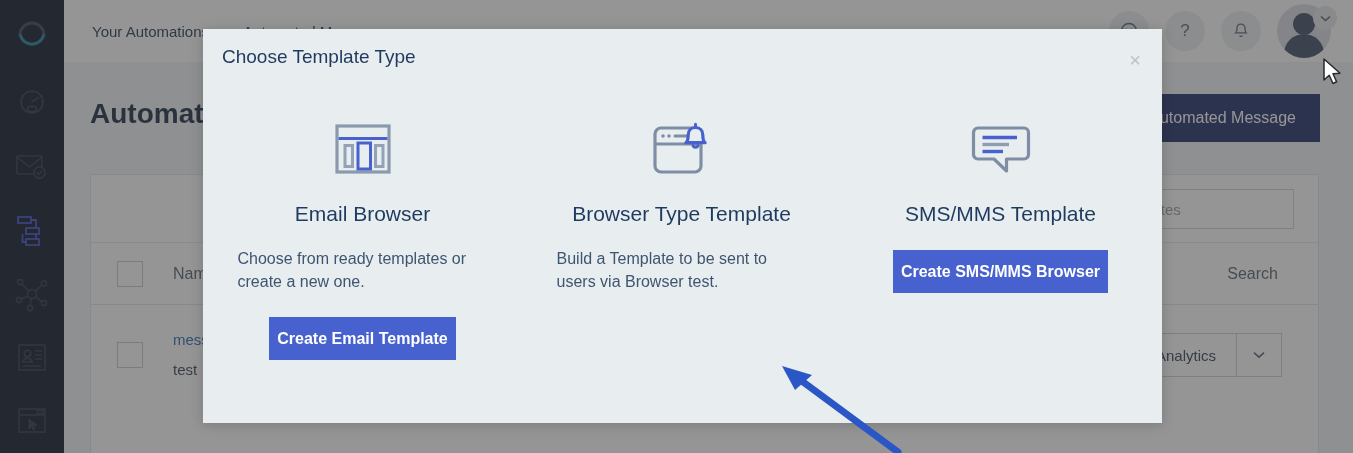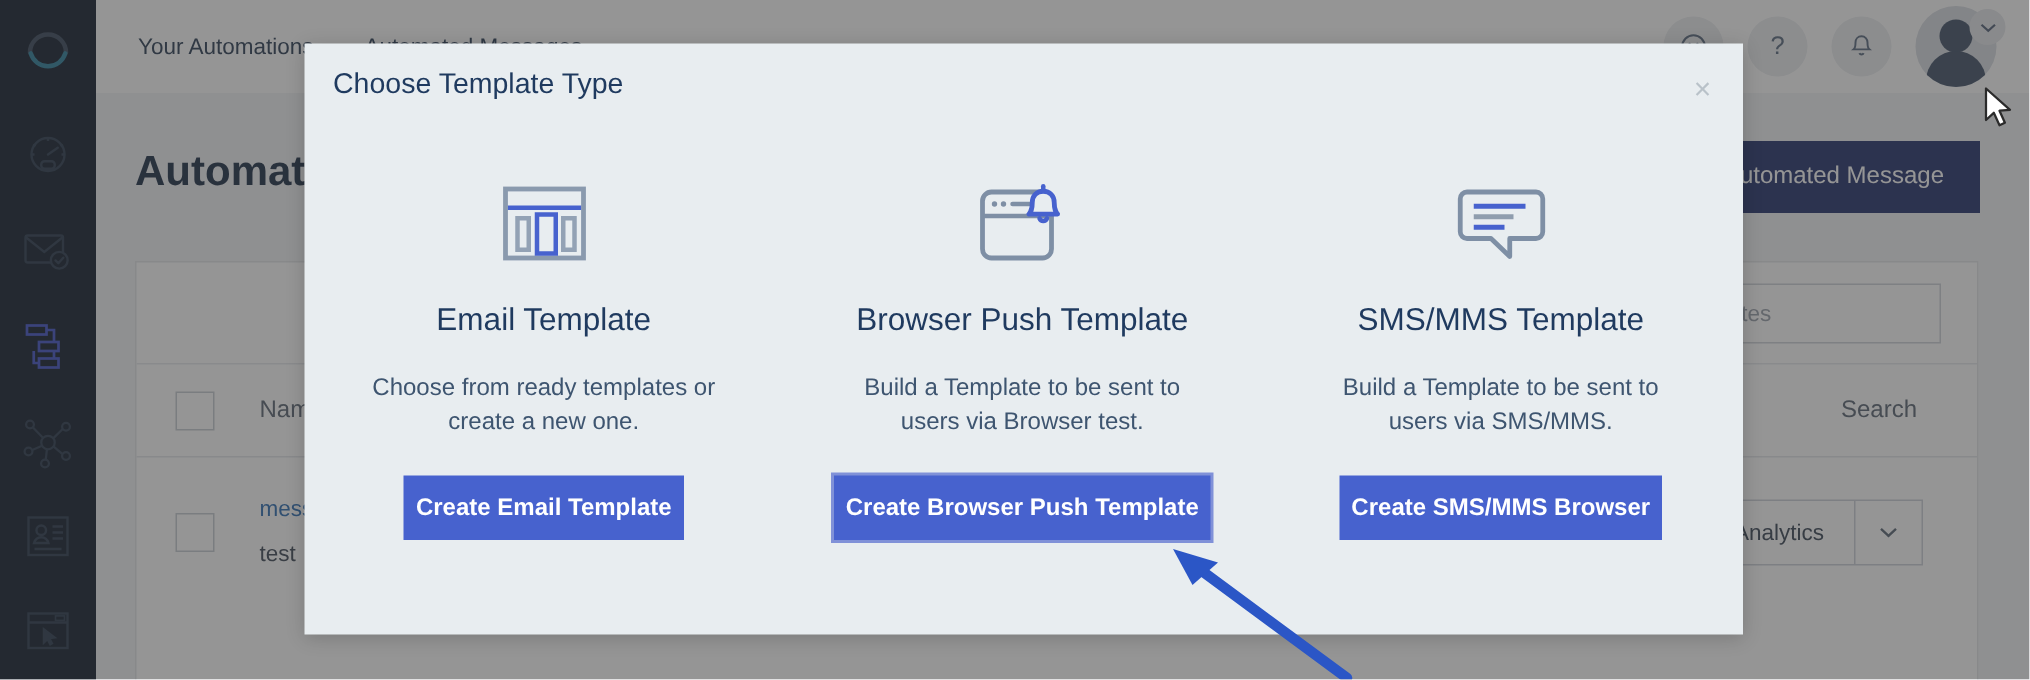--- a/index.html
+++ b/index.html
@@ -151,21 +151,21 @@
     position: absolute; left: 0; top: 72px; width: 959px;
     display: flex;
   }
   .tcard { width: 319px; display: flex; flex-direction: column; align-items: center; }
   .tcard-icon { height: 78px; display: flex; align-items: flex-end; justify-content: center; }
   .tcard-title {
     margin-top: 23px; font-size: 21px; color: #1f3a5f; text-align: center;
   }
   .tcard-desc {
     margin-top: 22px; font-size: 16px; color: #3e5570;
-    text-align: center; line-height: 1.42; width: 250px;
+    text-align: left; line-height: 1.42; width: 250px;
   }
   .tcard-btn {
     margin-top: 24px;
     background: #4762ce; color: #ffffff;
     font-size: 16px; font-weight: bold;
     display: flex; align-items: center; justify-content: center;
     height: 43px; padding: 0 8px; border: none; white-space: nowrap;
     font-family: "Liberation Sans", sans-serif;
   }
   .tcard-btn.focused { box-shadow: 0 0 0 2px #8091d8; }
@@ -331,54 +331,52 @@
       <div class="tcard">
         <div class="tcard-icon">
           <svg width="62" height="60" viewBox="0 0 62 60" fill="none">
             <rect x="5" y="7" width="52" height="46" stroke="#8a9aae" stroke-width="3.2"></rect>
             <path d="M6.6 19.5 H55.4" stroke="#4762ce" stroke-width="3"></path>
             <rect x="13" y="26.5" width="7.5" height="21" stroke="#93a2b5" stroke-width="3"></rect>
             <rect x="26" y="24" width="12.5" height="26" stroke="#4762ce" stroke-width="3"></rect>
             <rect x="43.5" y="26.5" width="7.5" height="21" stroke="#93a2b5" stroke-width="3"></rect>
           </svg>
         </div>
-        <div class="tcard-title">Email Template</div>
+        <div class="tcard-title">Email Browser</div>
         <div class="tcard-desc">Choose from ready templates or create a new one.</div>
         <button class="tcard-btn">Create Email Template</button>
       </div>
 
       <div class="tcard">
         <div class="tcard-icon">
           <svg width="64" height="60" viewBox="0 0 64 60" fill="none">
             <rect x="5" y="9" width="46" height="44" rx="6" stroke="#7e8fa5" stroke-width="3.2"></rect>
             <path d="M5.4 25 H50.6" stroke="#7e8fa5" stroke-width="3"></path>
             <circle cx="13" cy="17" r="1.8" fill="#7e8fa5"></circle>
             <circle cx="19" cy="17" r="1.8" fill="#7e8fa5"></circle>
             <path d="M25 17 H43" stroke="#7e8fa5" stroke-width="3" stroke-linecap="round"></path>
             <path d="M45.5 8.5c-4.4 0-7.3 3.2-7.3 7.4 0 6-2.3 7.8-2.3 7.8h19.2s-2.3-1.8-2.3-7.8c0-4.2-2.9-7.4-7.3-7.4z" fill="#e8edf0" stroke="#4762ce" stroke-width="3.2" stroke-linejoin="round"></path>
             <path d="M43 26.6a2.7 2.7 0 0 0 5 0" stroke="#4762ce" stroke-width="3" stroke-linecap="round"></path>
             <path d="M45.5 5.2 V8.4" stroke="#4762ce" stroke-width="3" stroke-linecap="round"></path>
           </svg>
         </div>
-        <div class="tcard-title">Browser Push Template</div>
+        <div class="tcard-title">Browser Type Template</div>
         <div class="tcard-desc">Build a Template to be sent to users via Browser test.</div>
-        <button class="tcard-btn focused">Create Browser Push Template</button>
       </div>
 
       <div class="tcard">
         <div class="tcard-icon">
           <svg width="64" height="60" viewBox="0 0 64 60" fill="none">
             <path d="M9 9h46a4.5 4.5 0 0 1 4.5 4.5v22A4.5 4.5 0 0 1 55 40H37.5v12L25 40H9a4.5 4.5 0 0 1-4.5-4.5v-22A4.5 4.5 0 0 1 9 9z" stroke="#7e8fa5" stroke-width="3.2" stroke-linejoin="round"></path>
             <path d="M13.5 18.5 H48" stroke="#4762ce" stroke-width="3.4"></path>
             <path d="M13.5 25.5 H40" stroke="#8f9dae" stroke-width="3.4"></path>
             <path d="M13.5 32.5 H34" stroke="#4762ce" stroke-width="3.4"></path>
           </svg>
         </div>
         <div class="tcard-title">SMS/MMS Template</div>
-        <div class="tcard-desc">Build a Template to be sent to users via SMS/MMS.</div>
         <button class="tcard-btn">Create SMS/MMS Browser</button>
       </div>
     </div>
   </div>
 
   <svg class="anno" width="1353" height="453">
     <g>
       <path d="M898 452 L795 376" stroke="#2b56c6" stroke-width="7" stroke-linecap="round"></path>
       <path d="M782 366 L812 375 L795 390 Z" fill="#2b56c6"></path>
     </g>

